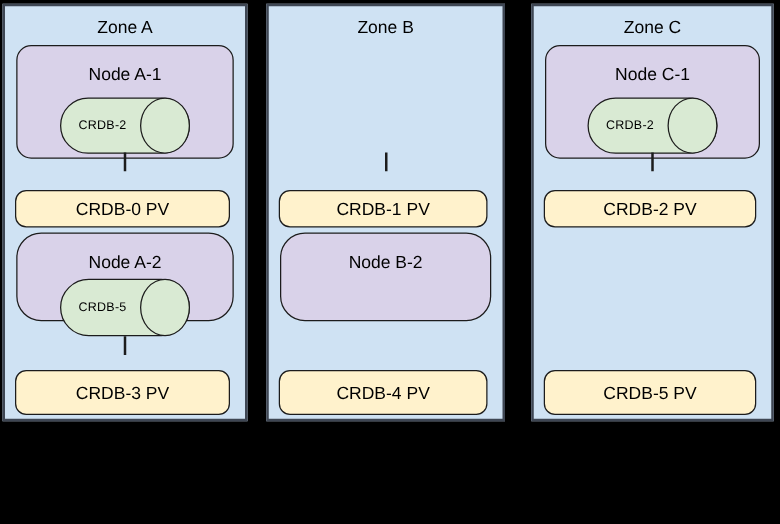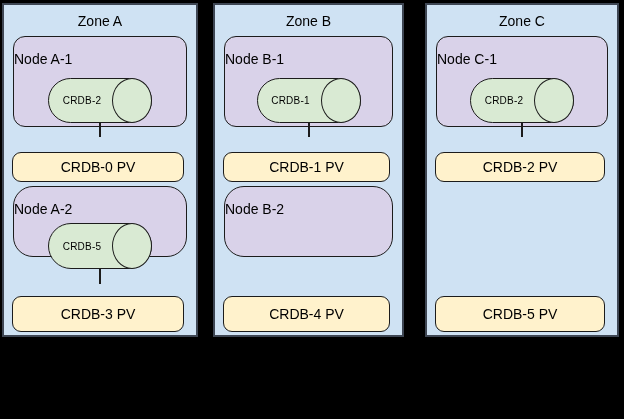--- a/index.html
+++ b/index.html
@@ -25,21 +25,21 @@
   }
   .node {
     position:absolute; left:9px; right:9px; box-sizing:border-box;
     background:var(--node-bg, #d9d2e9);
     border:1px solid var(--shape-border, #1c1c1c);
     border-radius:12px;
   }
   .node-1 { top:31px;  height:91px; }
   .node-2 { top:181px; height:71px;border-radius:20px; }
   .node-label {
-    margin-top:14px; font-size:14px; line-height:16px;
+    margin-top:14px; text-align:center; font-size:14px; line-height:16px;
   }
   .cyl {
     position:absolute; left:50%; transform:translateX(-50%);
     top:41px; width:104px; height:45px; box-sizing:border-box;
     background:var(--cylinder-bg, #d9ead3);
     border:1px solid var(--shape-border, #1c1c1c);
     border-radius:23px;
   }
   .node-2 .cyl { top:36px; height:46px; }
   .cyl-ellipse {
@@ -98,27 +98,20 @@
   </div>
   <div class="connector connector-2"></div>
   <div class="pv pv-2">
     <span class="pv-label">CRDB-3 PV</span>
   </div>
 </div>
 
 <div class="zone zone-b">
   <div class="zone-label">Zone B</div>
 
-  <div class="node node-1">
-    <div class="node-label">Node B-1</div>
-    <div class="cyl">
-      <div class="cyl-ellipse"></div>
-      <div class="cyl-label">CRDB-1</div>
-    </div>
-  </div>
   <div class="connector connector-1"></div>
   <div class="pv pv-1">
     <span class="pv-label">CRDB-1 PV</span>
   </div>
 
   <div class="node node-2">
     <div class="node-label">Node B-2</div>
   </div>
   <div class="pv pv-2">
     <span class="pv-label">CRDB-4 PV</span>

